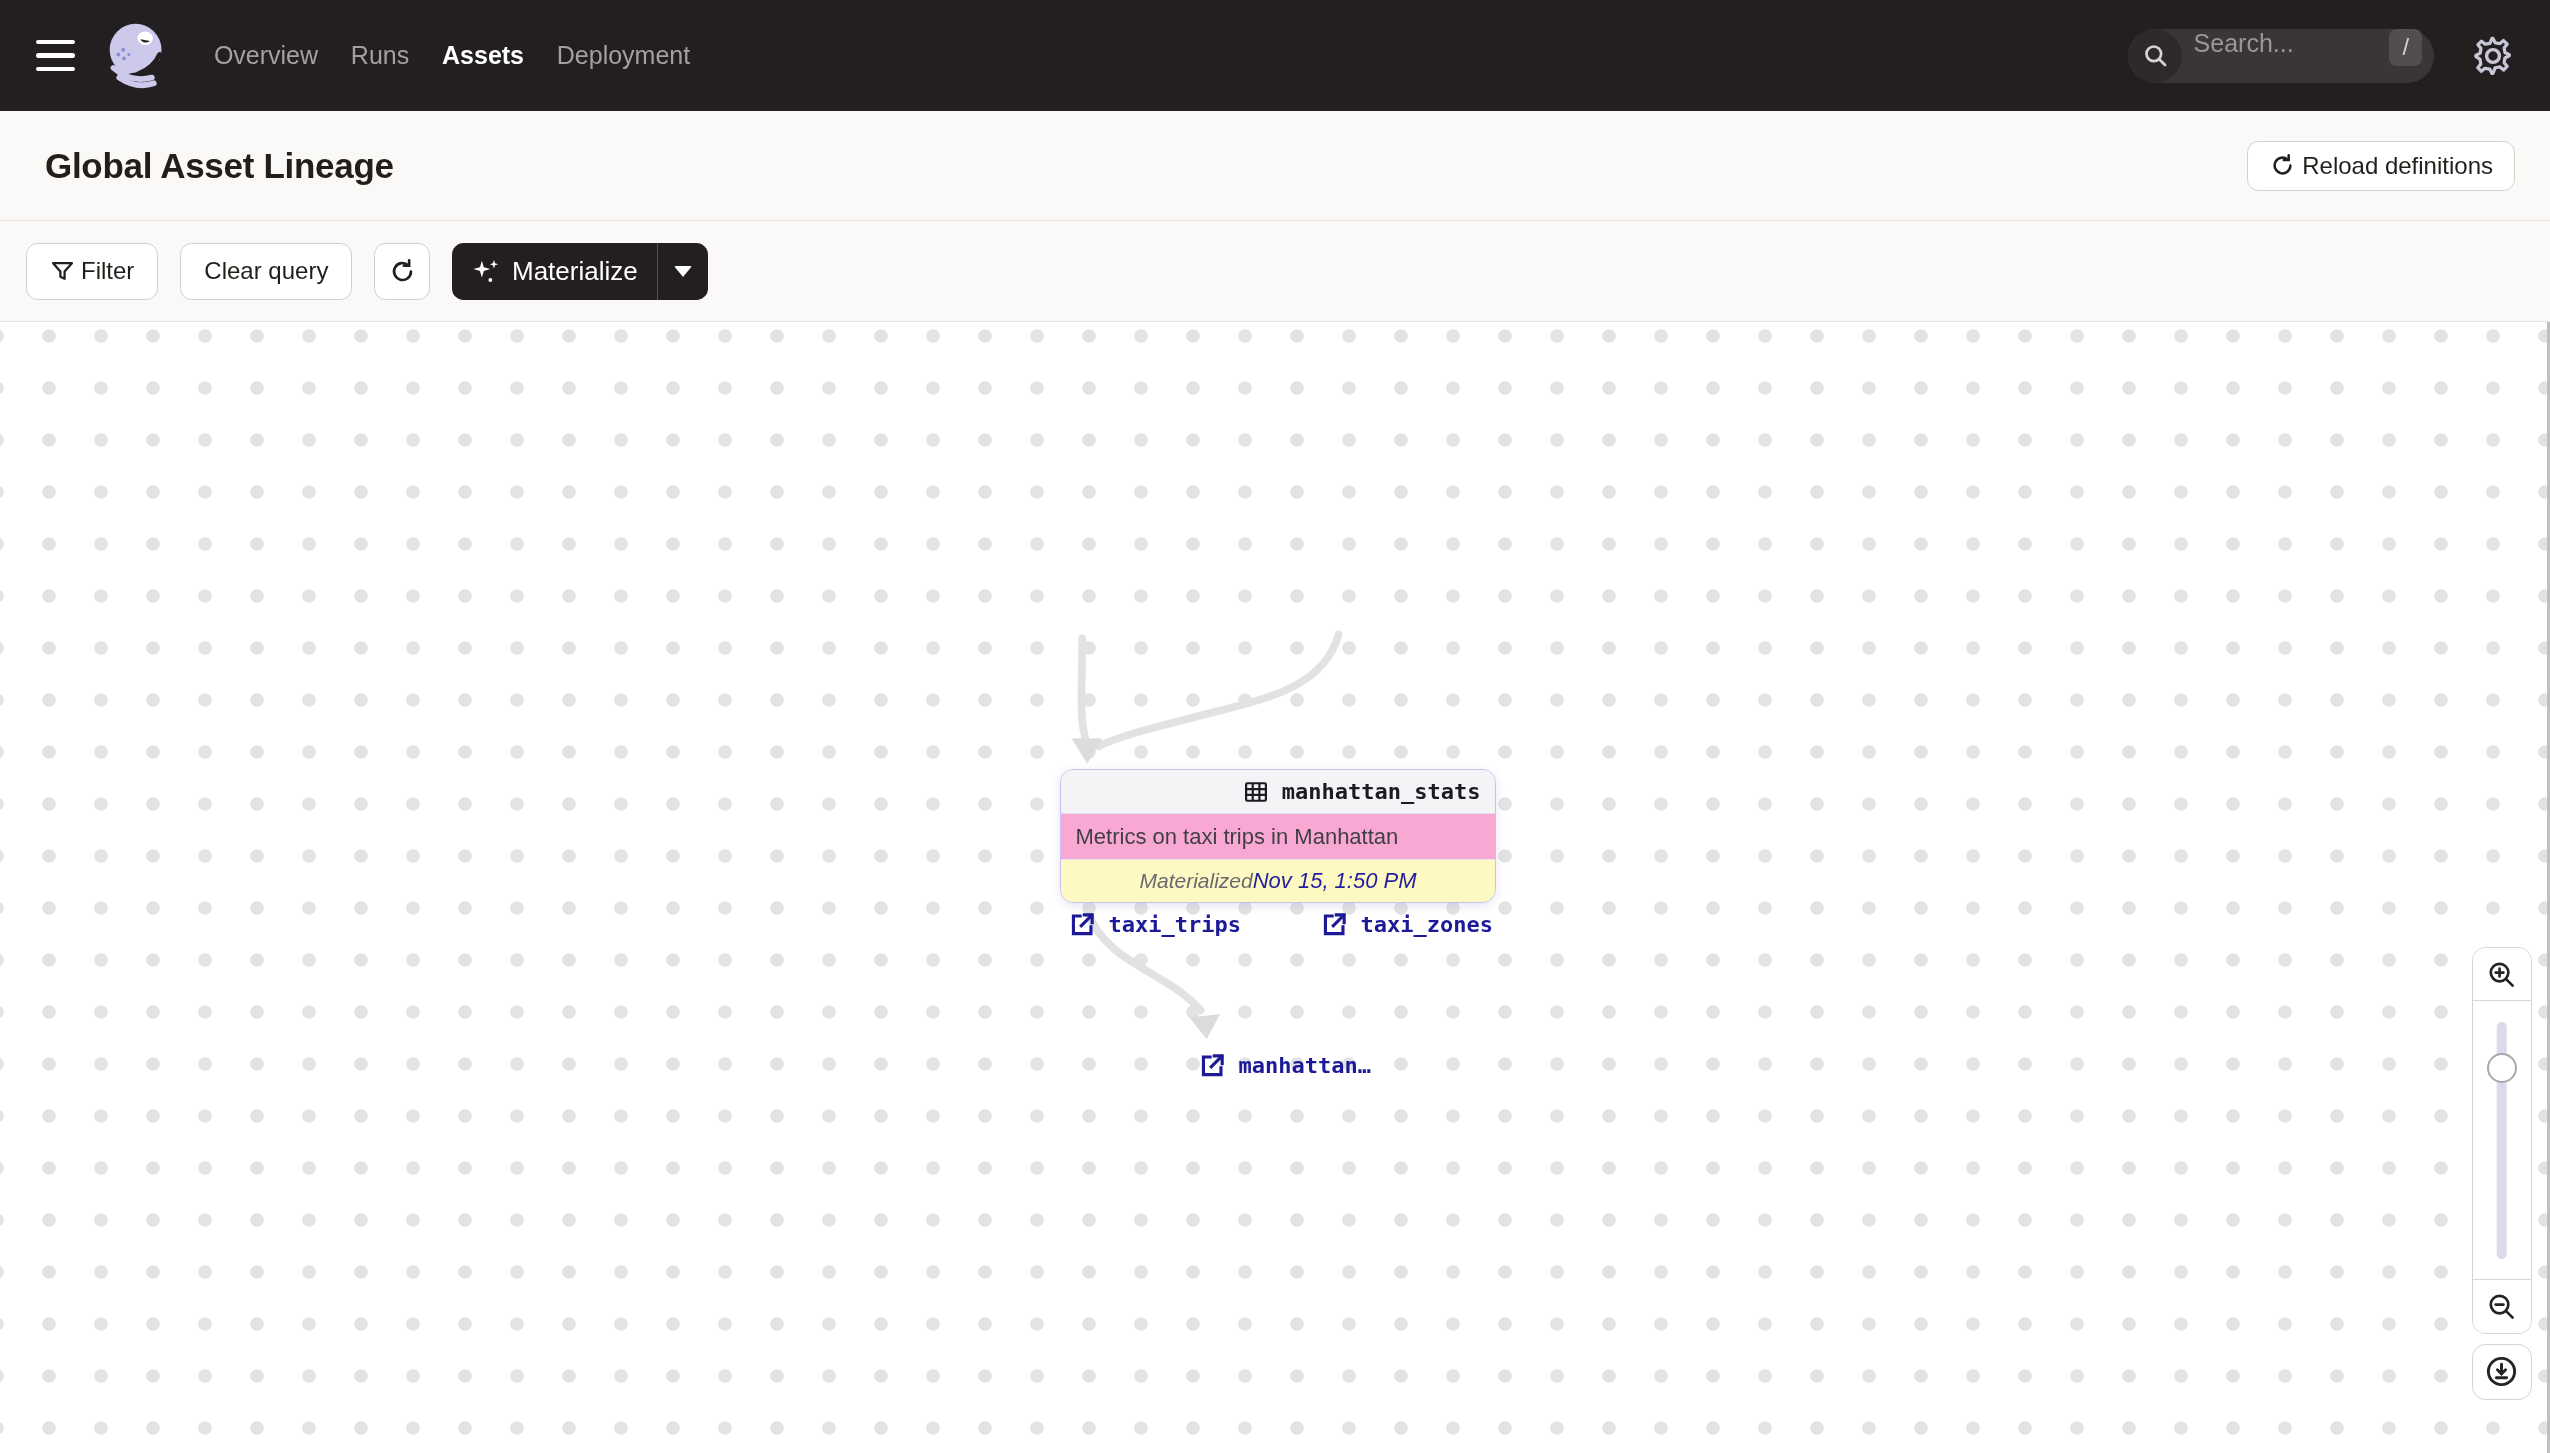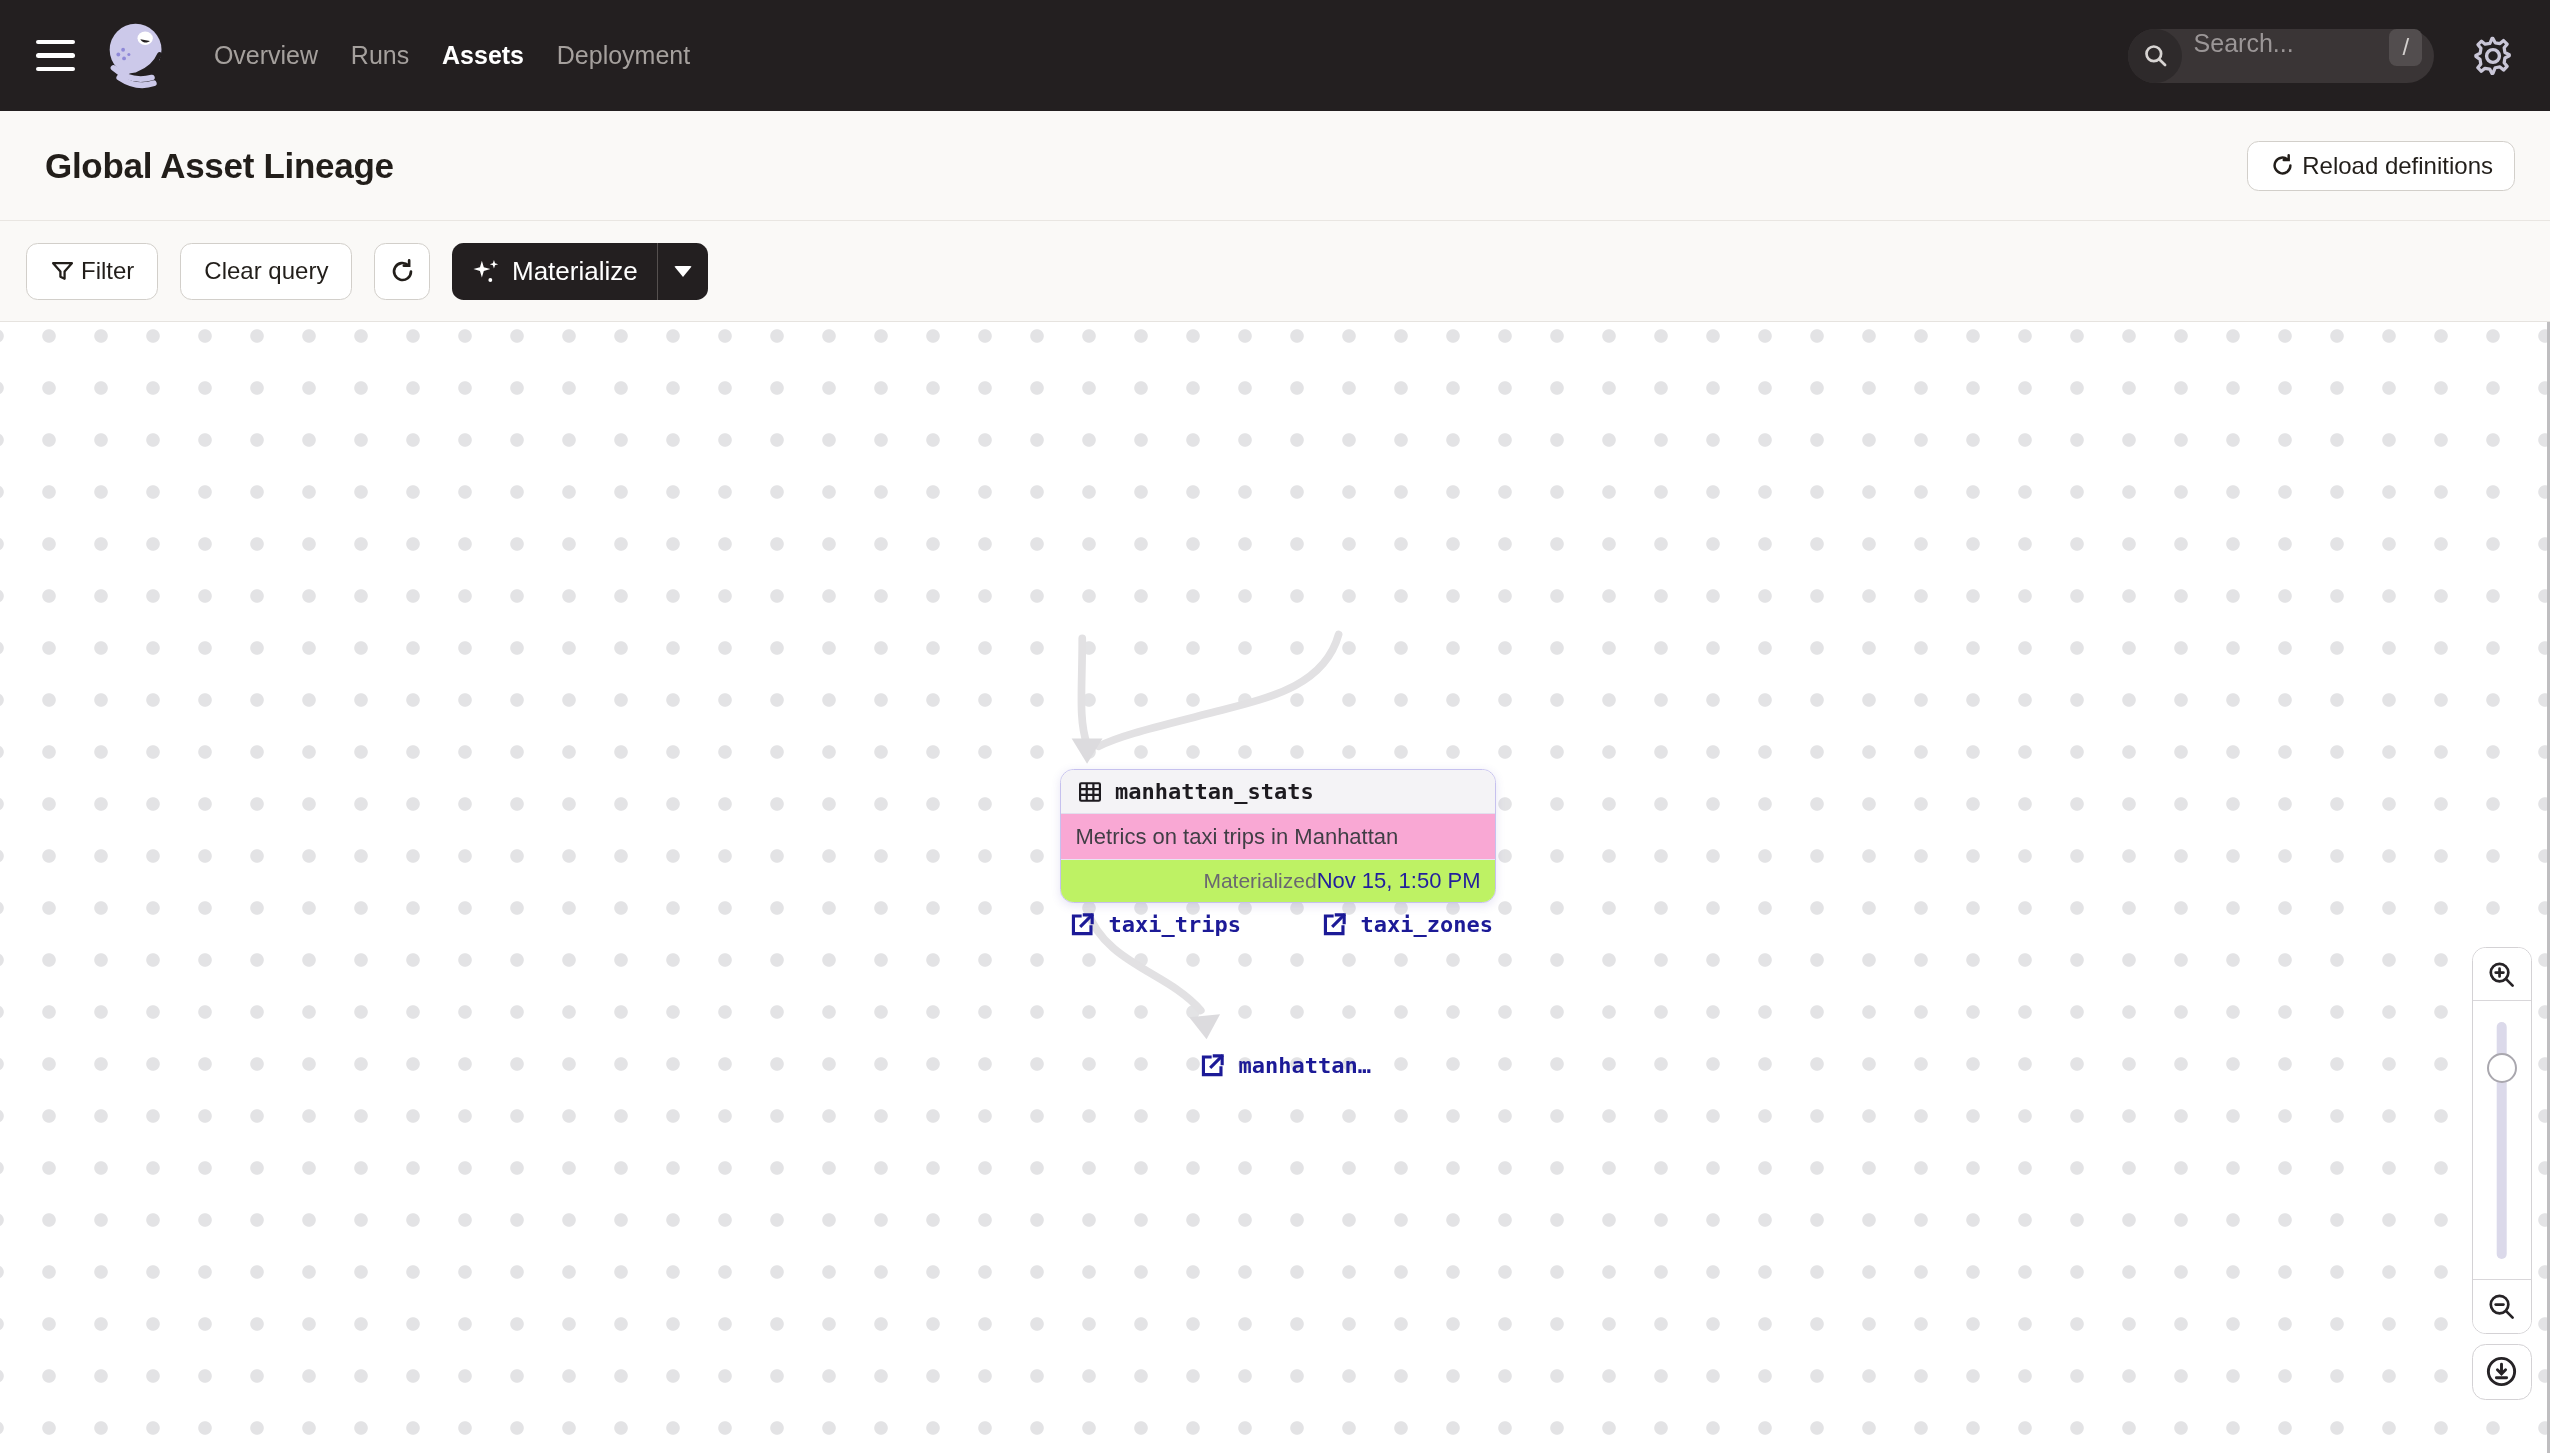--- a/index.html
+++ b/index.html
@@ -75,28 +75,28 @@
   .asset-link svg{flex:none;}
   
   .asset-card{
     position:absolute;left:1060px;top:447px;width:436px;
     border:1.9px solid #c6c1ee;border-radius:13.5px;background:#ffffff;overflow:hidden;
     box-shadow:0 2.9px 9.6px rgba(84,70,180,0.14);cursor:pointer;
   }
   .card-header{
     height:44px;background:#f4f3f6;border-bottom:1px solid #e2dfee;
     display:flex;align-items:center;gap:11.6px;padding:0 14.5px;
-    font-family:"DejaVu Sans Mono",monospace;font-size:22px;font-weight:700;color:#1e1b20;
+    font-family:"DejaVu Sans Mono",monospace;font-size:22px;font-weight:700;color:#1e1b20;justify-content:flex-end;
   }
   .card-body{
     height:46px;display:flex;align-items:center;padding:0 14.5px;
     font-size:22px;color:#403e45;background:#f9a8d4;border-bottom:1px solid #e8e5f4;
   }
   .card-footer{
-    height:42px;background:#bef264;display:flex;align-items:center;justify-content:flex-end;padding:0 14.5px;
+    height:42px;background:#fef9c3;display:flex;align-items:center;justify-content:center;padding:0 14.5px;font-style:italic;
   }
   .status-label{font-size:21px;color:#6a6870;}
   .status-time{font-size:22px;color:#221f9d;font-weight:500;}
   
   .zoomctl{position:absolute;right:18.3px;top:625px;width:60px;}
   .zoom-group{border:1px solid #d4d2d5;border-radius:13.5px;background:#ffffff;overflow:hidden;}
   .zbtn{height:53px;display:flex;align-items:center;justify-content:center;background:#ffffff;border:none;width:100%;padding:0;cursor:pointer;color:#262326;}
   .zbtn.topb{border-bottom:1px solid #d9d7da;}
   .slider-box{height:279px;position:relative;border-bottom:1px solid #d9d7da;}
   .slider-track{position:absolute;left:50%;transform:translateX(-50%);top:21px;width:10.6px;height:237px;background:#dbd9ea;border-radius:5.8px;cursor:pointer;}

